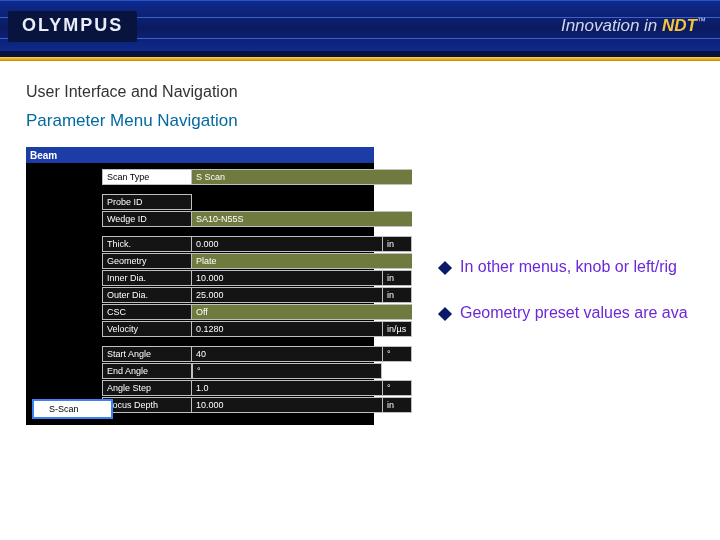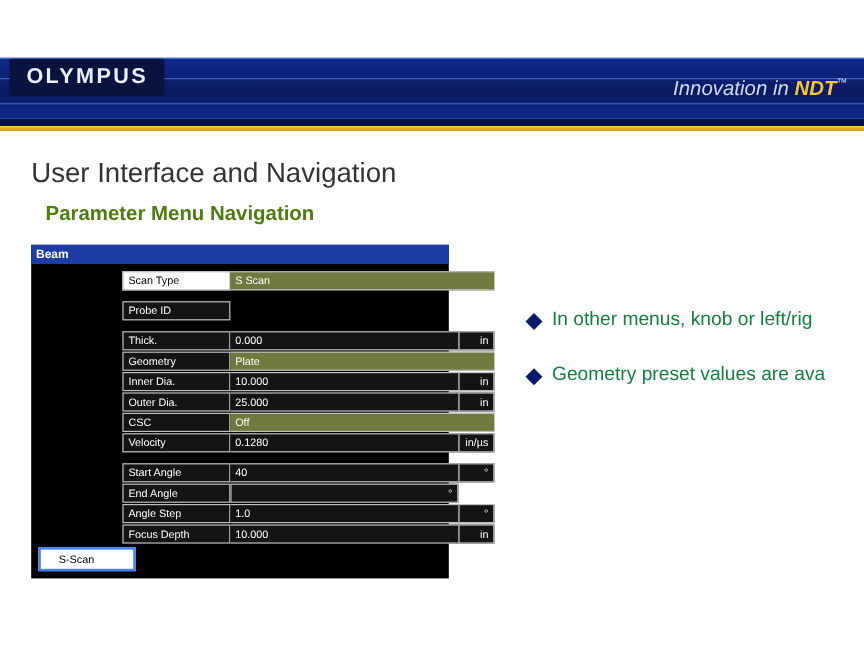--- a/index.html
+++ b/index.html
@@ -19,23 +19,22 @@
     position:relative;overflow:hidden;
     color:#222;
   }
 
   
   .brand-band{
     height:50px;
     background:linear-gradient(#0e2a8d,#0b1a60 55%,#0e2a8d);
     border-top:1px solid #2a55c9;
     border-bottom:6px solid #04123f;
-    display:flex;align-items:flex-start;
+    display:flex;align-items:center;
     position:relative;
-    margin-top:48px;
   }
   .brand-band::before,.brand-band::after{
     content:"";position:absolute;left:0;right:0;height:1px;
     background:#3d63c7;
   }
   .brand-band::before{top:16px}
   .brand-band::after{bottom:12px}
 
   .logo-plate{
     margin-left:8px;
@@ -60,25 +59,25 @@
   .tagline sup{font-size:9px;vertical-align:top}
 
   .gold-underline{
     height:4px;background:linear-gradient(#ffd24a,#c88a00);
   }
 
   
   .slide-area{padding:22px 0 0 26px}
   h1.slide-title{
     margin:0 0 10px 0;
-    font-size:23px;font-weight:400;color:#333;
+    font-size:16px;font-weight:400;color:#333;
   }
   h2.slide-sub{
-    margin:0 0 16px 12px;
-    font-size:17px;font-weight:700;color:#4d7c0f;
+    margin:0 0 16px 0;
+    font-size:17px;font-weight:400;color:#0369a1;
   }
 
   
   .scr{
     width:348px;height:278px;
     background:#000;position:relative;
     font-size:10px;color:#fff;
   }
   .scr .titlebar{
     height:16px;background:var(--band-blue);
@@ -95,39 +94,39 @@
     align-items:stretch;
     margin-bottom:1px;
   }
   .param-row .lbl,.param-row .val,.param-row .unit{
     border:1px solid var(--row-border);
     background:var(--panel-dark);
     padding:1px 4px;line-height:12px;height:12px;
     font-size:9px;white-space:nowrap;overflow:hidden;
   }
   .param-row .val{border-left:none;border-right:none}
-  .param-row .unit{text-align:right}
+  .param-row .unit{}
   .param-row.no-unit{grid-template-columns:90px 1fr}
   .param-row.sel .lbl{background:#fff;color:#000}
   .param-row.sel .val{background:var(--panel-green)}
   .param-row .val.green{background:var(--panel-green)}
   .group-gap{height:8px}
 
   .footer-btn{
     position:absolute;left:6px;bottom:6px;
     width:62px;height:16px;
     background:#fff;color:#000;
     font-size:9px;display:flex;align-items:center;
     padding-left:15px;border:2px solid #3b82f6;
   }
 
   
   .bullets{
     position:absolute;left:440px;top:258px;
-    font-size:16px;color:#15803d;
+    font-size:16px;color:#6d28d9;
   }
   .bullets .item{display:flex;align-items:flex-start;margin-bottom:28px}
   .bullets .dia{
     width:10px;height:10px;transform:rotate(45deg);
     background:var(--olympus-blue);
     margin:5px 10px 0 0;flex:none;
   }
   .bullets .txt{white-space:nowrap}
 
 </style>
@@ -152,20 +151,24 @@
     <div class="titlebar">Beam</div>
     <div class="param-col" id="param-col">
         <div class="param-row sel no-unit">
           <div class="lbl">Scan Type</div>
           <div class="val green">S Scan</div>
         </div>
         <div class="group-gap"></div>
         <div class="param-row no-unit">
           <div class="lbl">Probe ID</div>
         </div>
+        <div class="param-row no-unit">
+          <div class="lbl">Wedge ID</div>
+          <div class="val green">SA10-N55S</div>
+        </div>
         <div class="group-gap"></div>
         <div class="param-row">
           <div class="lbl">Thick.</div>
           <div class="val">0.000</div>
           <div class="unit">in</div>
         </div>
         <div class="param-row no-unit">
           <div class="lbl">Geometry</div>
           <div class="val green">Plate</div>
         </div>

